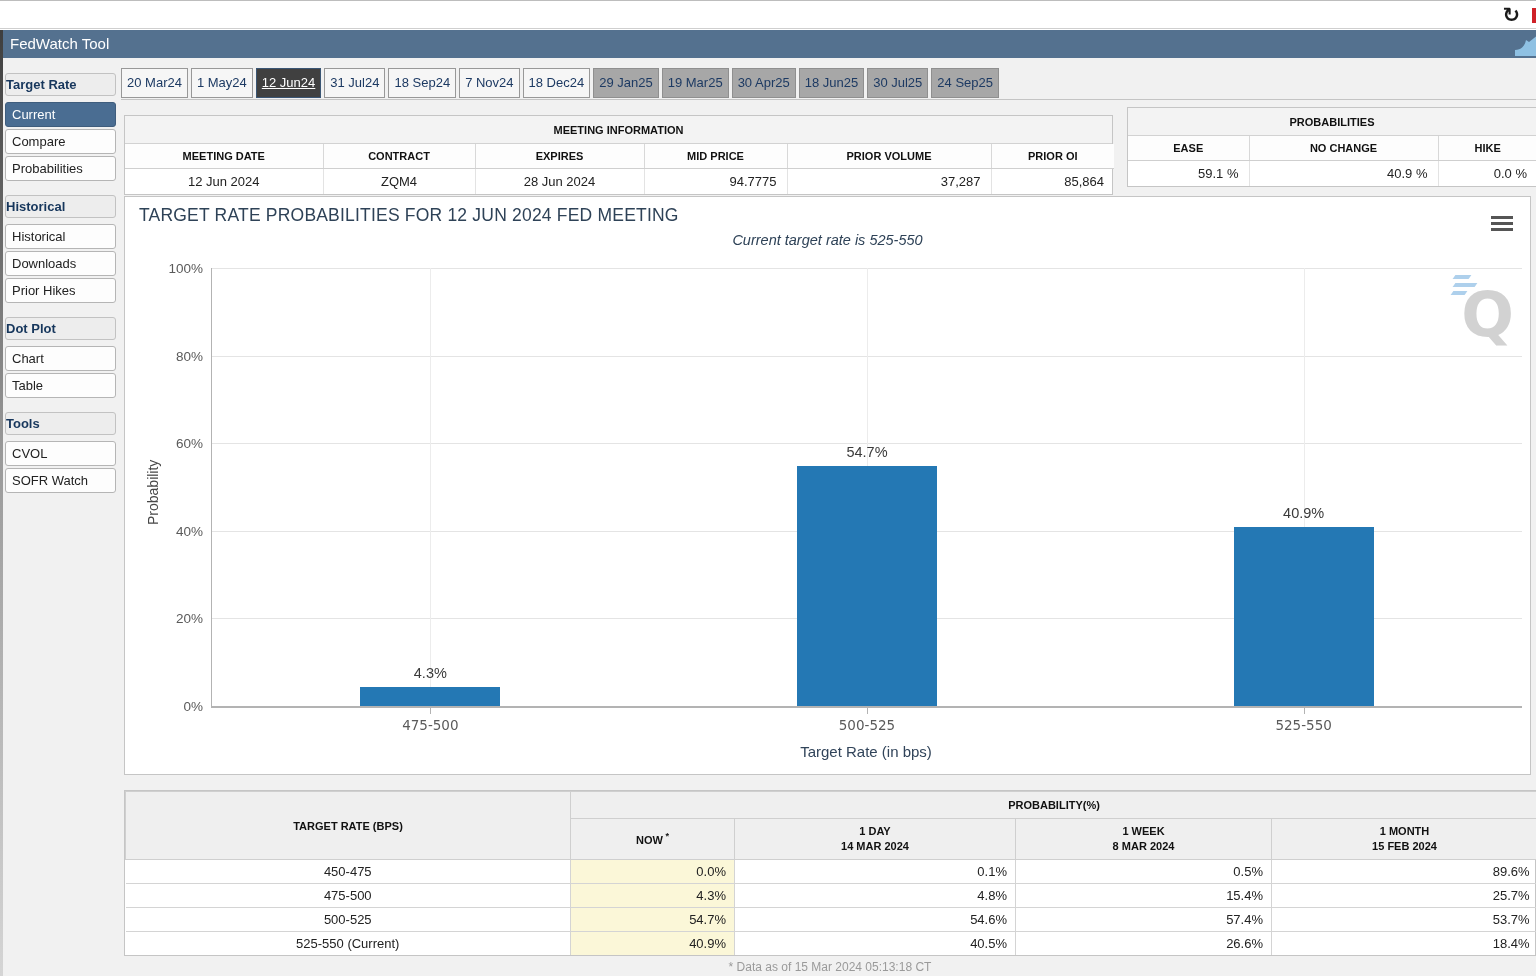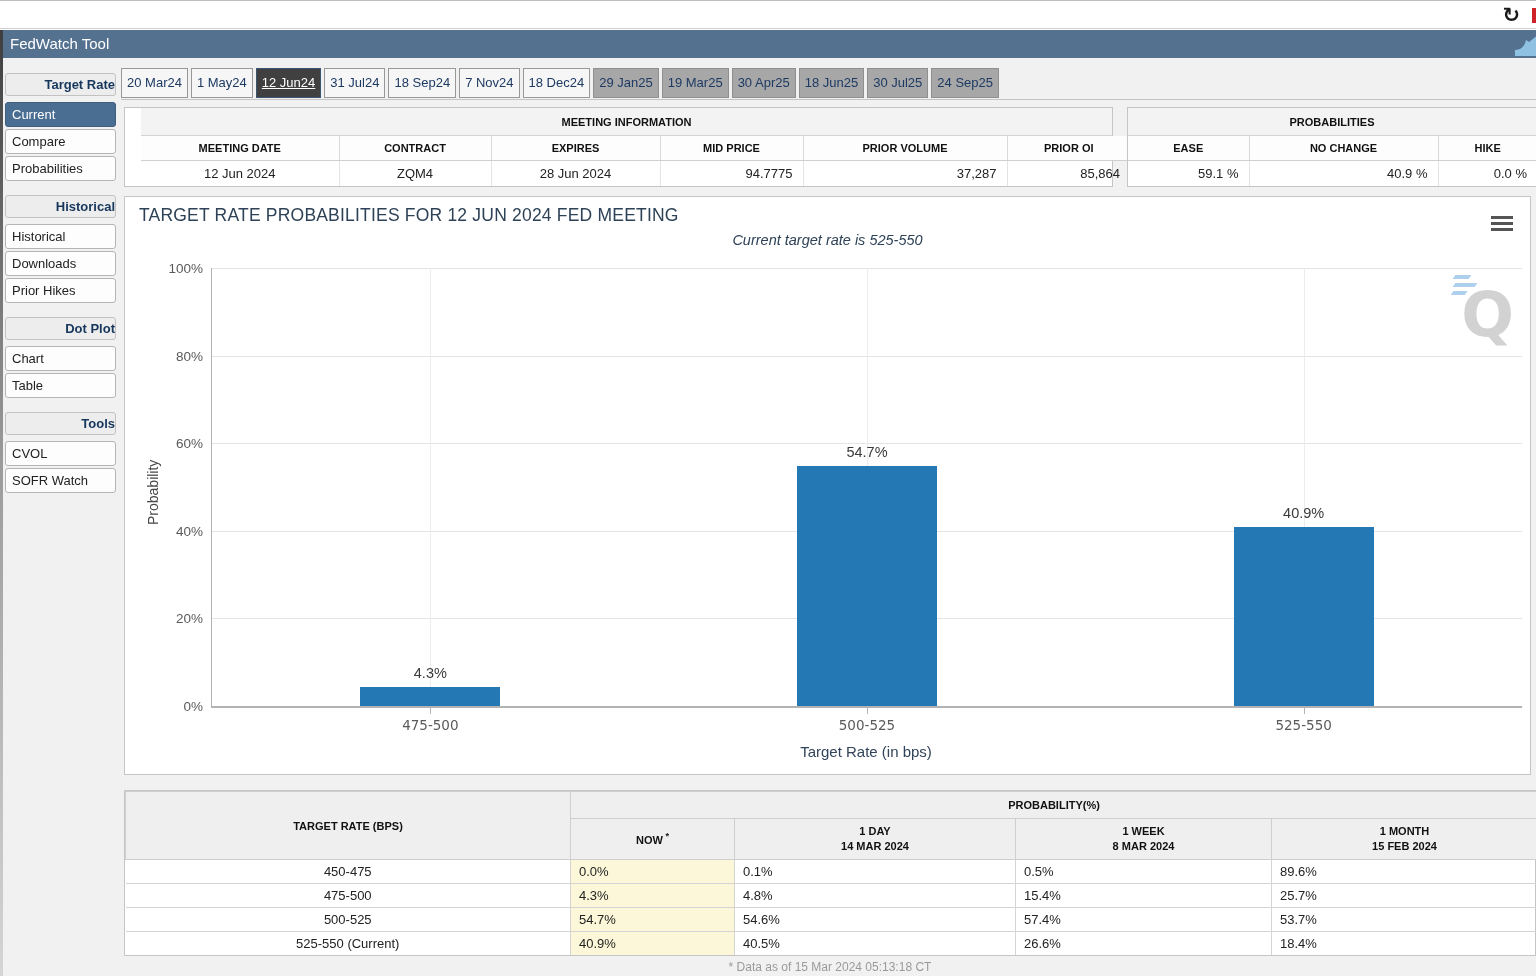--- a/index.html
+++ b/index.html
@@ -18,21 +18,21 @@
             color:#fff;font-size:15px;line-height:28px;padding-left:10px;box-sizing:border-box;}
   .share-ic{position:absolute;right:-3px;top:4px;}
 
   .main-bg{position:absolute;left:0;top:58px;width:1536px;height:918px;background:#f1f1f1;}
   .left-edge{position:absolute;left:0;top:30px;width:3px;height:946px;
              background:linear-gradient(#3e3e3e,#9a9a9a 45%,#d5d5d5);}
 
   
   .sidebar{position:absolute;left:4px;top:70px;width:113px;}
   .side-header{background:#ededed;border:1px solid #c2c2c2;border-radius:3px;color:#16365c;
-               font-weight:bold;font-size:13px;text-align:right;padding:3px 0;margin:14px 1px 6px;}
+               font-weight:bold;font-size:13px;text-align:left;padding:3px 0;margin:14px 1px 6px;}
   .side-header.first{margin-top:3px;}
   .side-item{background:#fdfdfd;border:1px solid #b5b5b5;border-radius:3px;color:#222;
              font-size:13px;padding:4px 6px;margin:0 1px 2px;cursor:pointer;}
   .side-item.selected{background:#4a6d92;border-color:#3f5d7d;color:#fff;}
 
   
   .tabs{position:absolute;left:121px;top:68px;width:1415px;height:32px;white-space:nowrap;
         border-bottom:1px solid #c4c4c4;box-sizing:border-box;}
   .tab{display:inline-block;font-size:13px;padding:6px 5px 7px;border:1px solid #989898;
        background:#f6f6f6;color:#1d3a63;margin-right:3px;cursor:pointer;}
@@ -83,21 +83,21 @@
   .btab{width:100%;border-collapse:collapse;table-layout:fixed;}
   .btab th{background:#efefef;font-size:11px;font-weight:bold;color:#111;
            border:1px solid #cfcfcf;padding:0;}
   .btab th.grp{height:26px;}
   .btab th.rate-h{vertical-align:middle;}
   .sub{height:40px;display:flex;flex-direction:column;justify-content:center;line-height:1.4;}
   .btab td{font-size:13px;color:#222;border-top:1px solid #d4d4d4;border-right:1px solid #d4d4d4;
            padding:4px 8px;height:15px;}
   .btab td:last-child{border-right:none;}
   .btab td.rate{text-align:center;}
-  .btab td.val{text-align:left;}
+  .btab td.val{text-align:right;}
   .btab td.now{background:#fbf7d8;}
   .footer-note{position:absolute;left:124px;top:956px;width:1412px;background:#f1f1f1;
                text-align:center;font-size:12px;color:#9a9a9a;padding:4px 0;box-sizing:border-box;}
 </style>
 </head>
 <body>
 
 <div id="app">
 
   <div class="topbar">
@@ -129,21 +129,21 @@
       <div class="side-header">Dot Plot</div>
       <div class="side-item">Chart</div>
       <div class="side-item">Table</div>
       <div class="side-header">Tools</div>
       <div class="side-item">CVOL</div>
       <div class="side-item">SOFR Watch</div>
     </div>
 
   <div class="tabs" id="tabs"><span class="tab ">20 Mar24</span><span class="tab ">1 May24</span><span class="tab selected">12 Jun24</span><span class="tab ">31 Jul24</span><span class="tab ">18 Sep24</span><span class="tab ">7 Nov24</span><span class="tab ">18 Dec24</span><span class="tab gray">29 Jan25</span><span class="tab gray">19 Mar25</span><span class="tab gray">30 Apr25</span><span class="tab gray">18 Jun25</span><span class="tab gray">30 Jul25</span><span class="tab gray">24 Sep25</span></div>
 
-  <div class="panel" style="left:124px;top:107px;width:989px;padding-left:16px;">
+  <div class="panel" style="left:124px;top:115px;width:989px;">
     <div class="pcap">MEETING INFORMATION</div>
     <table class="ptab">
       <colgroup>
           <col style="width:198px">
           <col style="width:152px">
           <col style="width:169px">
           <col style="width:143px">
           <col style="width:204px">
           <col style="width:123px">
         </colgroup>

